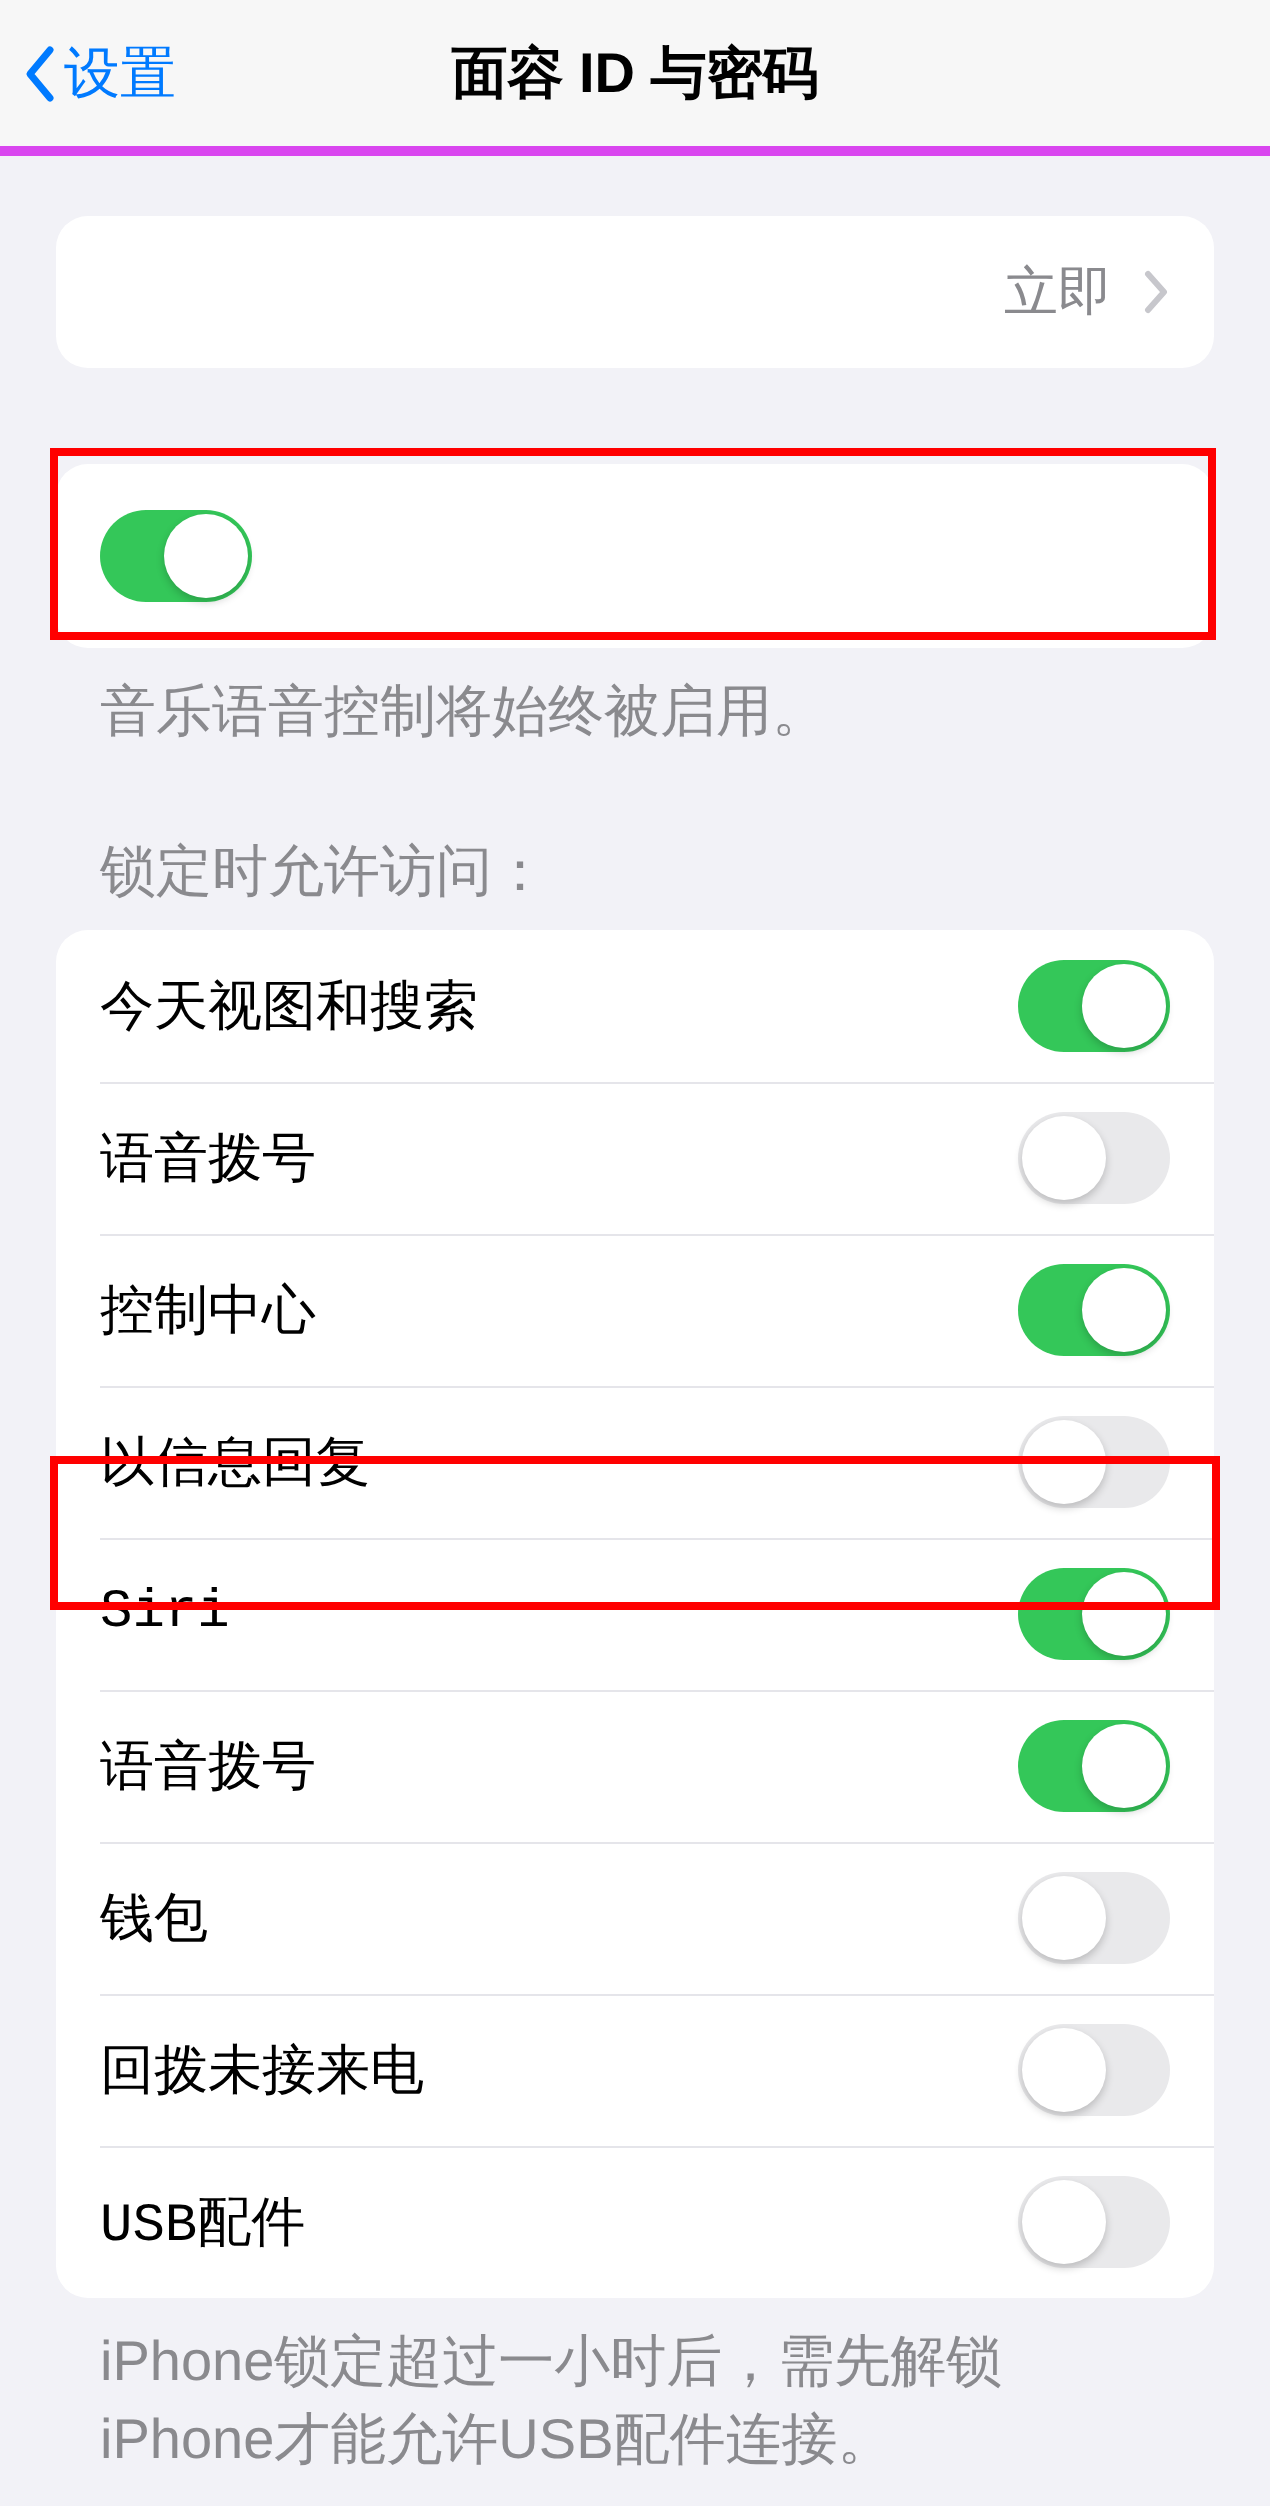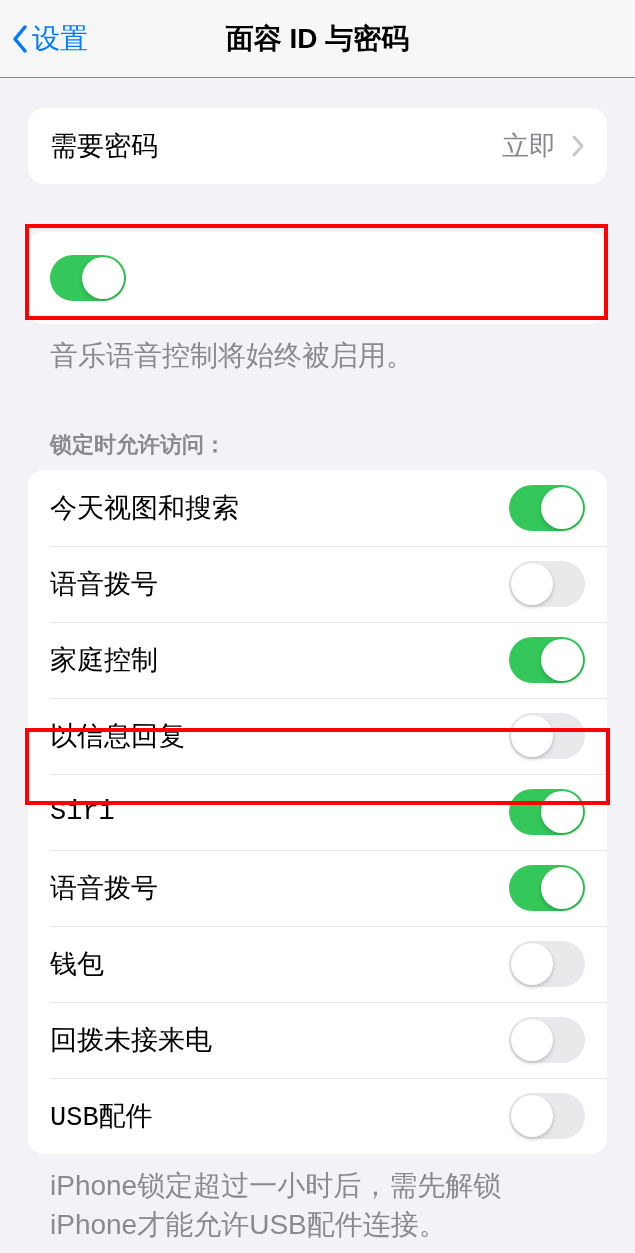--- a/index.html
+++ b/index.html
@@ -13,21 +13,21 @@
       background: #f2f2f7;
       width: 635px;
       height: 1253px;
       overflow: hidden;
     }
     .header {
       display: flex;
       align-items: center;
       height: 78px;
       background: #f7f7f7;
-      border-bottom: 1px solid #d946ef;
+      border-bottom: 5px solid #d946ef;
       position: relative;
     }
     .back-button {
       display: flex;
       align-items: center;
       position: absolute;
       left: 10px;
       color: #007aff;
       font-size: 28px;
       cursor: pointer;
@@ -133,25 +133,24 @@
     .toggle.off .toggle-knob {
       left: 2px;
     }
     .footer-text {
       font-size: 28px;
       color: #8a8a8e;
       padding: 12px 22px 0;
       line-height: 1.4;
     }
     .section-header {
-      font-size: 22px;
+      font-size: 28px;
       color: #8a8a8e;
       padding: 0 22px 10px;
-      margin-top: 55px;
-      font-weight: bold;
+      margin-top: 42px;
     }
     .highlight-box-1 {
       position: absolute;
       border: 4px solid #ff0000;
       pointer-events: none;
       left: 25px;
       top: 224px;
       width: 583px;
       height: 96px;
       z-index: 10;
@@ -183,21 +182,20 @@
     </span>
     <span class="back-label">设置</span>
   </div>
   <div class="header-title">面容 ID 与密码</div>
 </div>
 
 <div class="content">
 
   <div class="group group-first">
     <div class="row">
-      <span class="row-label">需要密码</span>
       <span class="row-value">立即</span>
       <span class="chevron-right">
         <svg viewBox="0 0 14 22" fill="none" stroke="#c7c7cc" stroke-width="3" stroke-linecap="round" stroke-linejoin="round">
           <polyline points="3,2 11,11 3,20"></polyline>
         </svg>
       </span>
     </div>
   </div>
 
   <div class="group" style="margin-top:48px;">
@@ -218,21 +216,21 @@
           <div class="toggle-knob"></div>
         </div>
       </div>
       <div class="row">
         <span class="row-label">语音拨号</span>
         <div class="toggle off">
           <div class="toggle-knob"></div>
         </div>
       </div>
       <div class="row">
-        <span class="row-label">家庭控制</span>
+        <span class="row-label">控制中心</span>
         <div class="toggle on">
           <div class="toggle-knob"></div>
         </div>
       </div>
       <div class="row">
         <span class="row-label">以信息回复</span>
         <div class="toggle off">
           <div class="toggle-knob"></div>
         </div>
       </div>

